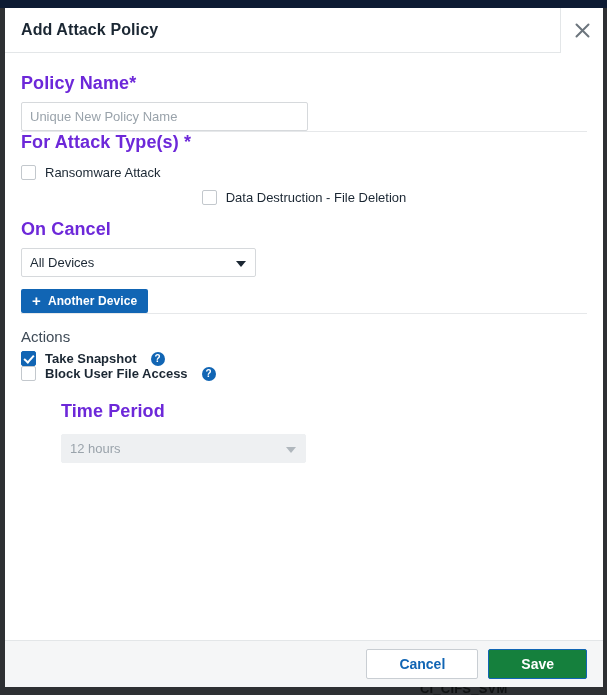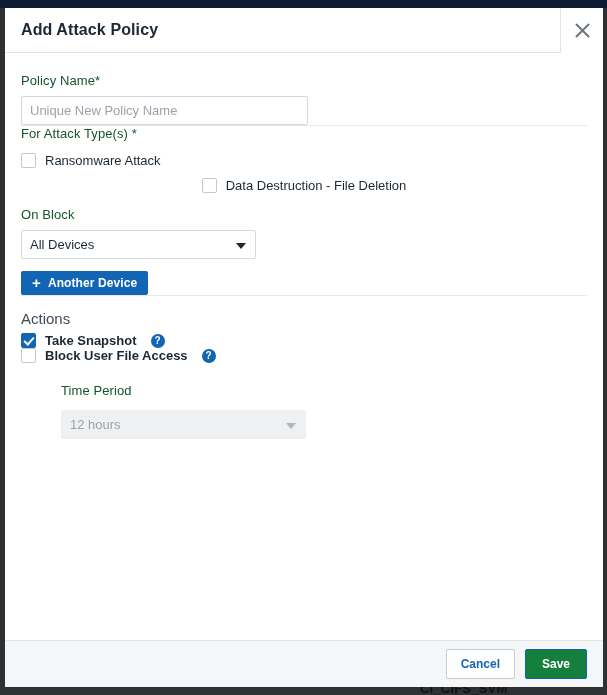--- a/index.html
+++ b/index.html
@@ -86,23 +86,23 @@
     overflow: hidden;
   }
 
   .divider {
     height: 1px;
     background: #e6e8ea;
     margin: 0;
   }
 
   .field-label {
-    font-size: 13px;
-    font-weight: normal;
-    color: #14532d;
+    font-size: 18px;
+    font-weight: bold;
+    color: #6d28d9;
     letter-spacing: .1px;
   }
   .field-label-plain {
     font-size: 15px;
     font-weight: normal;
     color: #3f4b57;
   }
 
   .text-input {
     display: block;
@@ -241,24 +241,24 @@
     border-top: 1px solid #e3e6e8;
     display: flex;
     align-items: center;
     justify-content: flex-end;
     gap: 10px;
     padding-right: 16px;
   }
   .btn {
     height: 30px;
     min-width: 62px;
-    padding: 0 14px;
-    border-radius: 2px;
-    font-family: "Liberation Sans", sans-serif;
-    font-size: 12px;
+    padding: 0 32px;
+    border-radius: 2px;
+    font-family: "Liberation Sans", sans-serif;
+    font-size: 14px;
     font-weight: bold;
     cursor: pointer;
   }
   .btn-cancel {
     background: #fff;
     color: #1165b4;
     border: 1px solid #c9ced3;
   }
   .btn-save {
     background: #15803d;
@@ -317,21 +317,21 @@
         <span class="cb"></span>
         <span class="cb-label">Ransomware Attack</span>
       </div>
 
       <div class="cb-row mt10">
         <span class="cb"></span>
         <span class="cb-label">Data Destruction - File Deletion</span>
       </div>
 
       <div class="mt14">
-        <div class="field-label">On Block</div>
+        <div class="field-label">On Cancel</div>
       </div>
 
       <div class="mt8">
         <div class="select">
           <span class="sel-value">All Devices</span>
           <span class="caret"></span>
         </div>
       </div>
 
       <div class="mt12">

